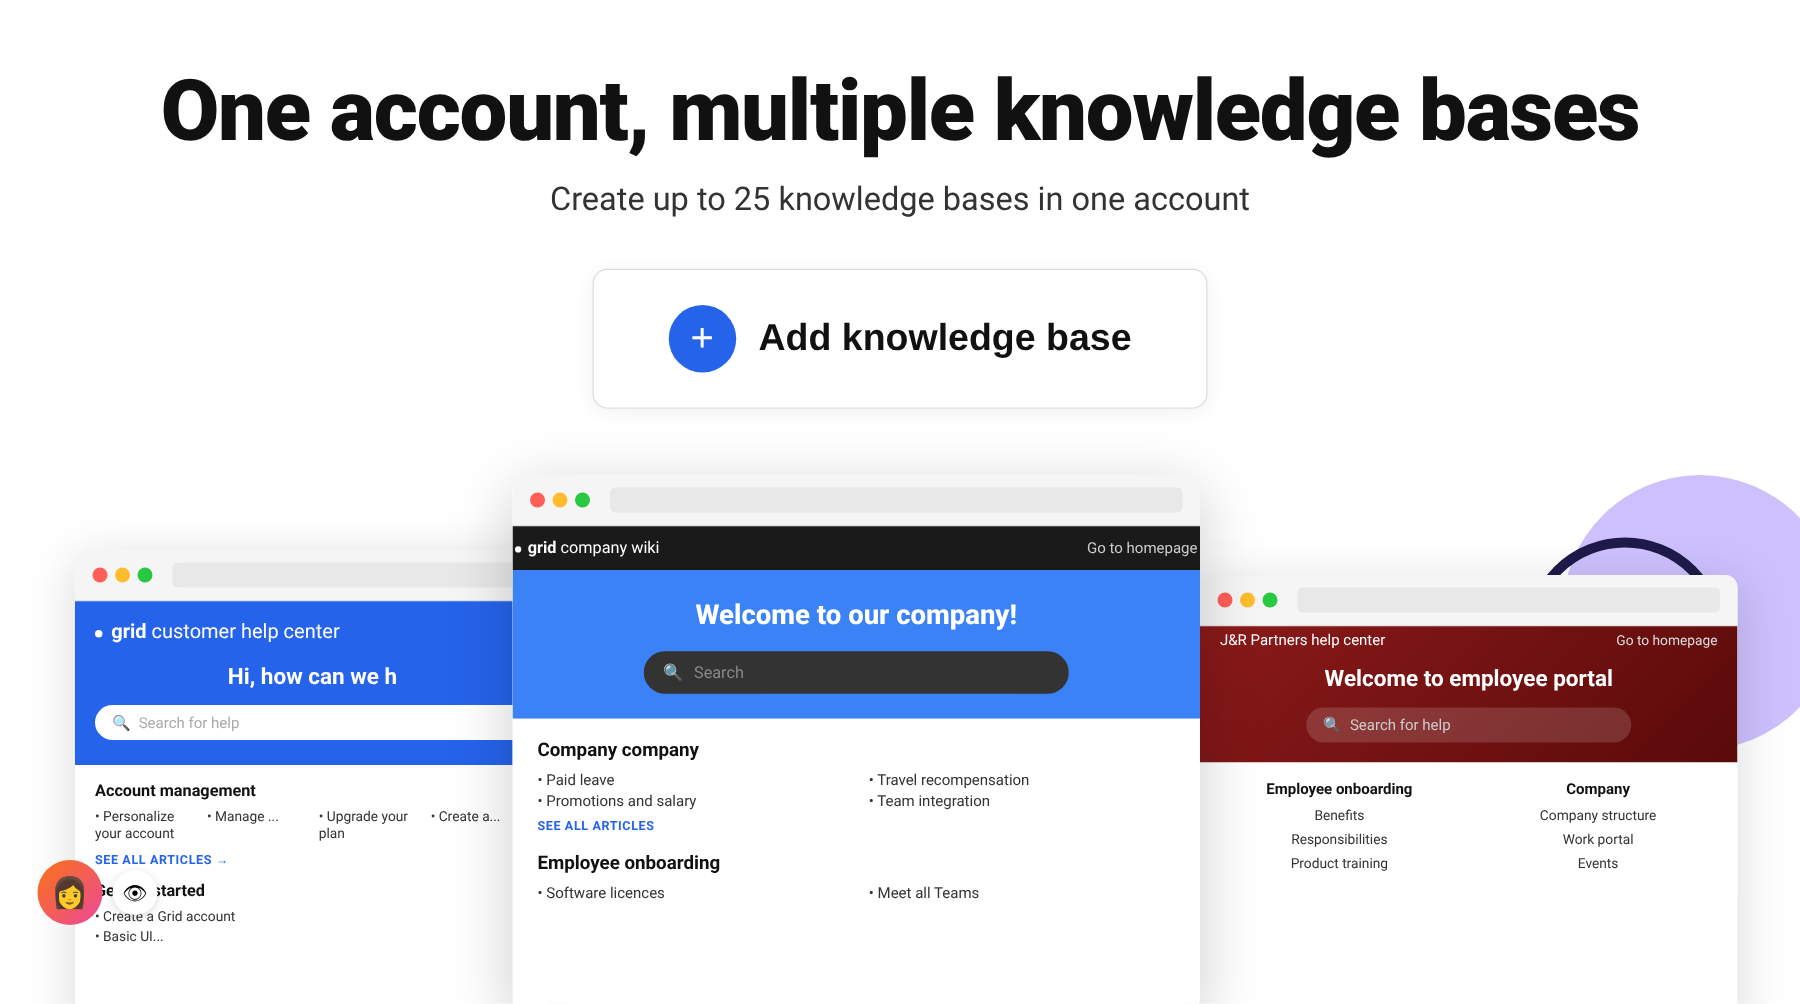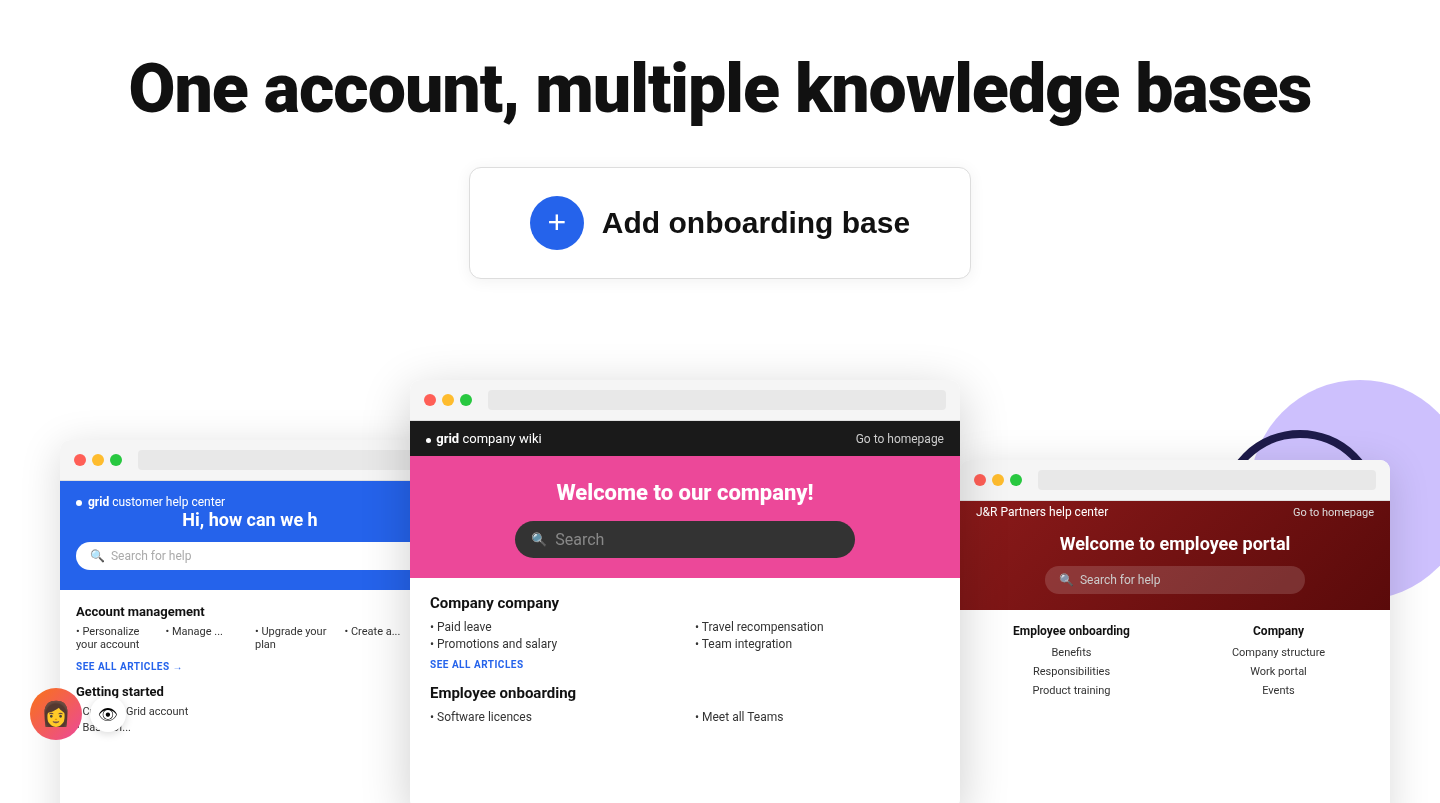--- a/index.html
+++ b/index.html
@@ -177,22 +177,22 @@
     }
 
     
     .left-header {
       background: #2563eb;
       padding: 14px 16px 20px;
       color: white;
     }
 
     .left-brand {
-      font-size: 12px;
-      margin-bottom: 0;
+      font-size: 16px;
+      margin-bottom: 17px;
     }
 
     .left-brand .dot {
       display: inline-block;
       width: 6px;
       height: 6px;
       background: white;
       border-radius: 50%;
       margin-right: 3px;
     }
@@ -302,23 +302,23 @@
       display: flex;
       align-items: center;
       justify-content: center;
       box-shadow: 0 2px 8px rgba(0,0,0,0.15);
       font-size: 16px;
     }
 
     
     .center-header-bar {
       background: #1a1a1a;
-      padding: 10px 16px;
-      display: flex;
-      align-items: center;
+      padding: 10px 2px;
+      display: flex;
+      align-items: flex-start;
       justify-content: space-between;
     }
 
     .center-brand {
       font-size: 13px;
       color: white;
     }
 
     .center-brand .dot {
       display: inline-block;
@@ -330,21 +330,21 @@
     }
 
     .center-brand strong { font-weight: 700; }
 
     .center-nav-link {
       font-size: 12px;
       color: #ccc;
     }
 
     .center-hero {
-      background: #ec4899;
+      background: #3b82f6;
       padding: 24px 20px 20px;
       text-align: center;
     }
 
     .center-hero-title {
       font-size: 22px;
       font-weight: 800;
       color: white;
       margin-bottom: 16px;
     }
@@ -360,21 +360,21 @@
       margin: 0 auto;
     }
 
     .center-search .si {
       color: #aaa;
       font-size: 13px;
     }
 
     .center-search span {
       color: #888;
-      font-size: 16px;
+      font-size: 13px;
     }
 
     .center-content {
       background: white;
       padding: 16px 20px;
     }
 
     .center-section-title {
       font-size: 15px;
       font-weight: 700;
@@ -498,26 +498,27 @@
       text-align: center;
       display: block;
       margin-bottom: 6px;
     }
   </style>
 </head>
 <body>
 
 <div class="hero-section">
   <h1 class="hero-title">One account, multiple knowledge bases</h1>
+  <p class="hero-subtitle">Create up to 25 knowledge bases in one account</p>
 
   <button class="add-kb-button">
     <div class="plus-circle">
       <span>+</span>
     </div>
-    <span class="add-kb-label">Add onboarding base</span>
+    <span class="add-kb-label">Add knowledge base</span>
   </button>
 </div>
 
 <div class="blob-purple"></div>
 <div class="blob-purple-inner"></div>
 
 <div class="browsers-container">
 
   <div class="browser-left">
     <div class="browser-chrome">

